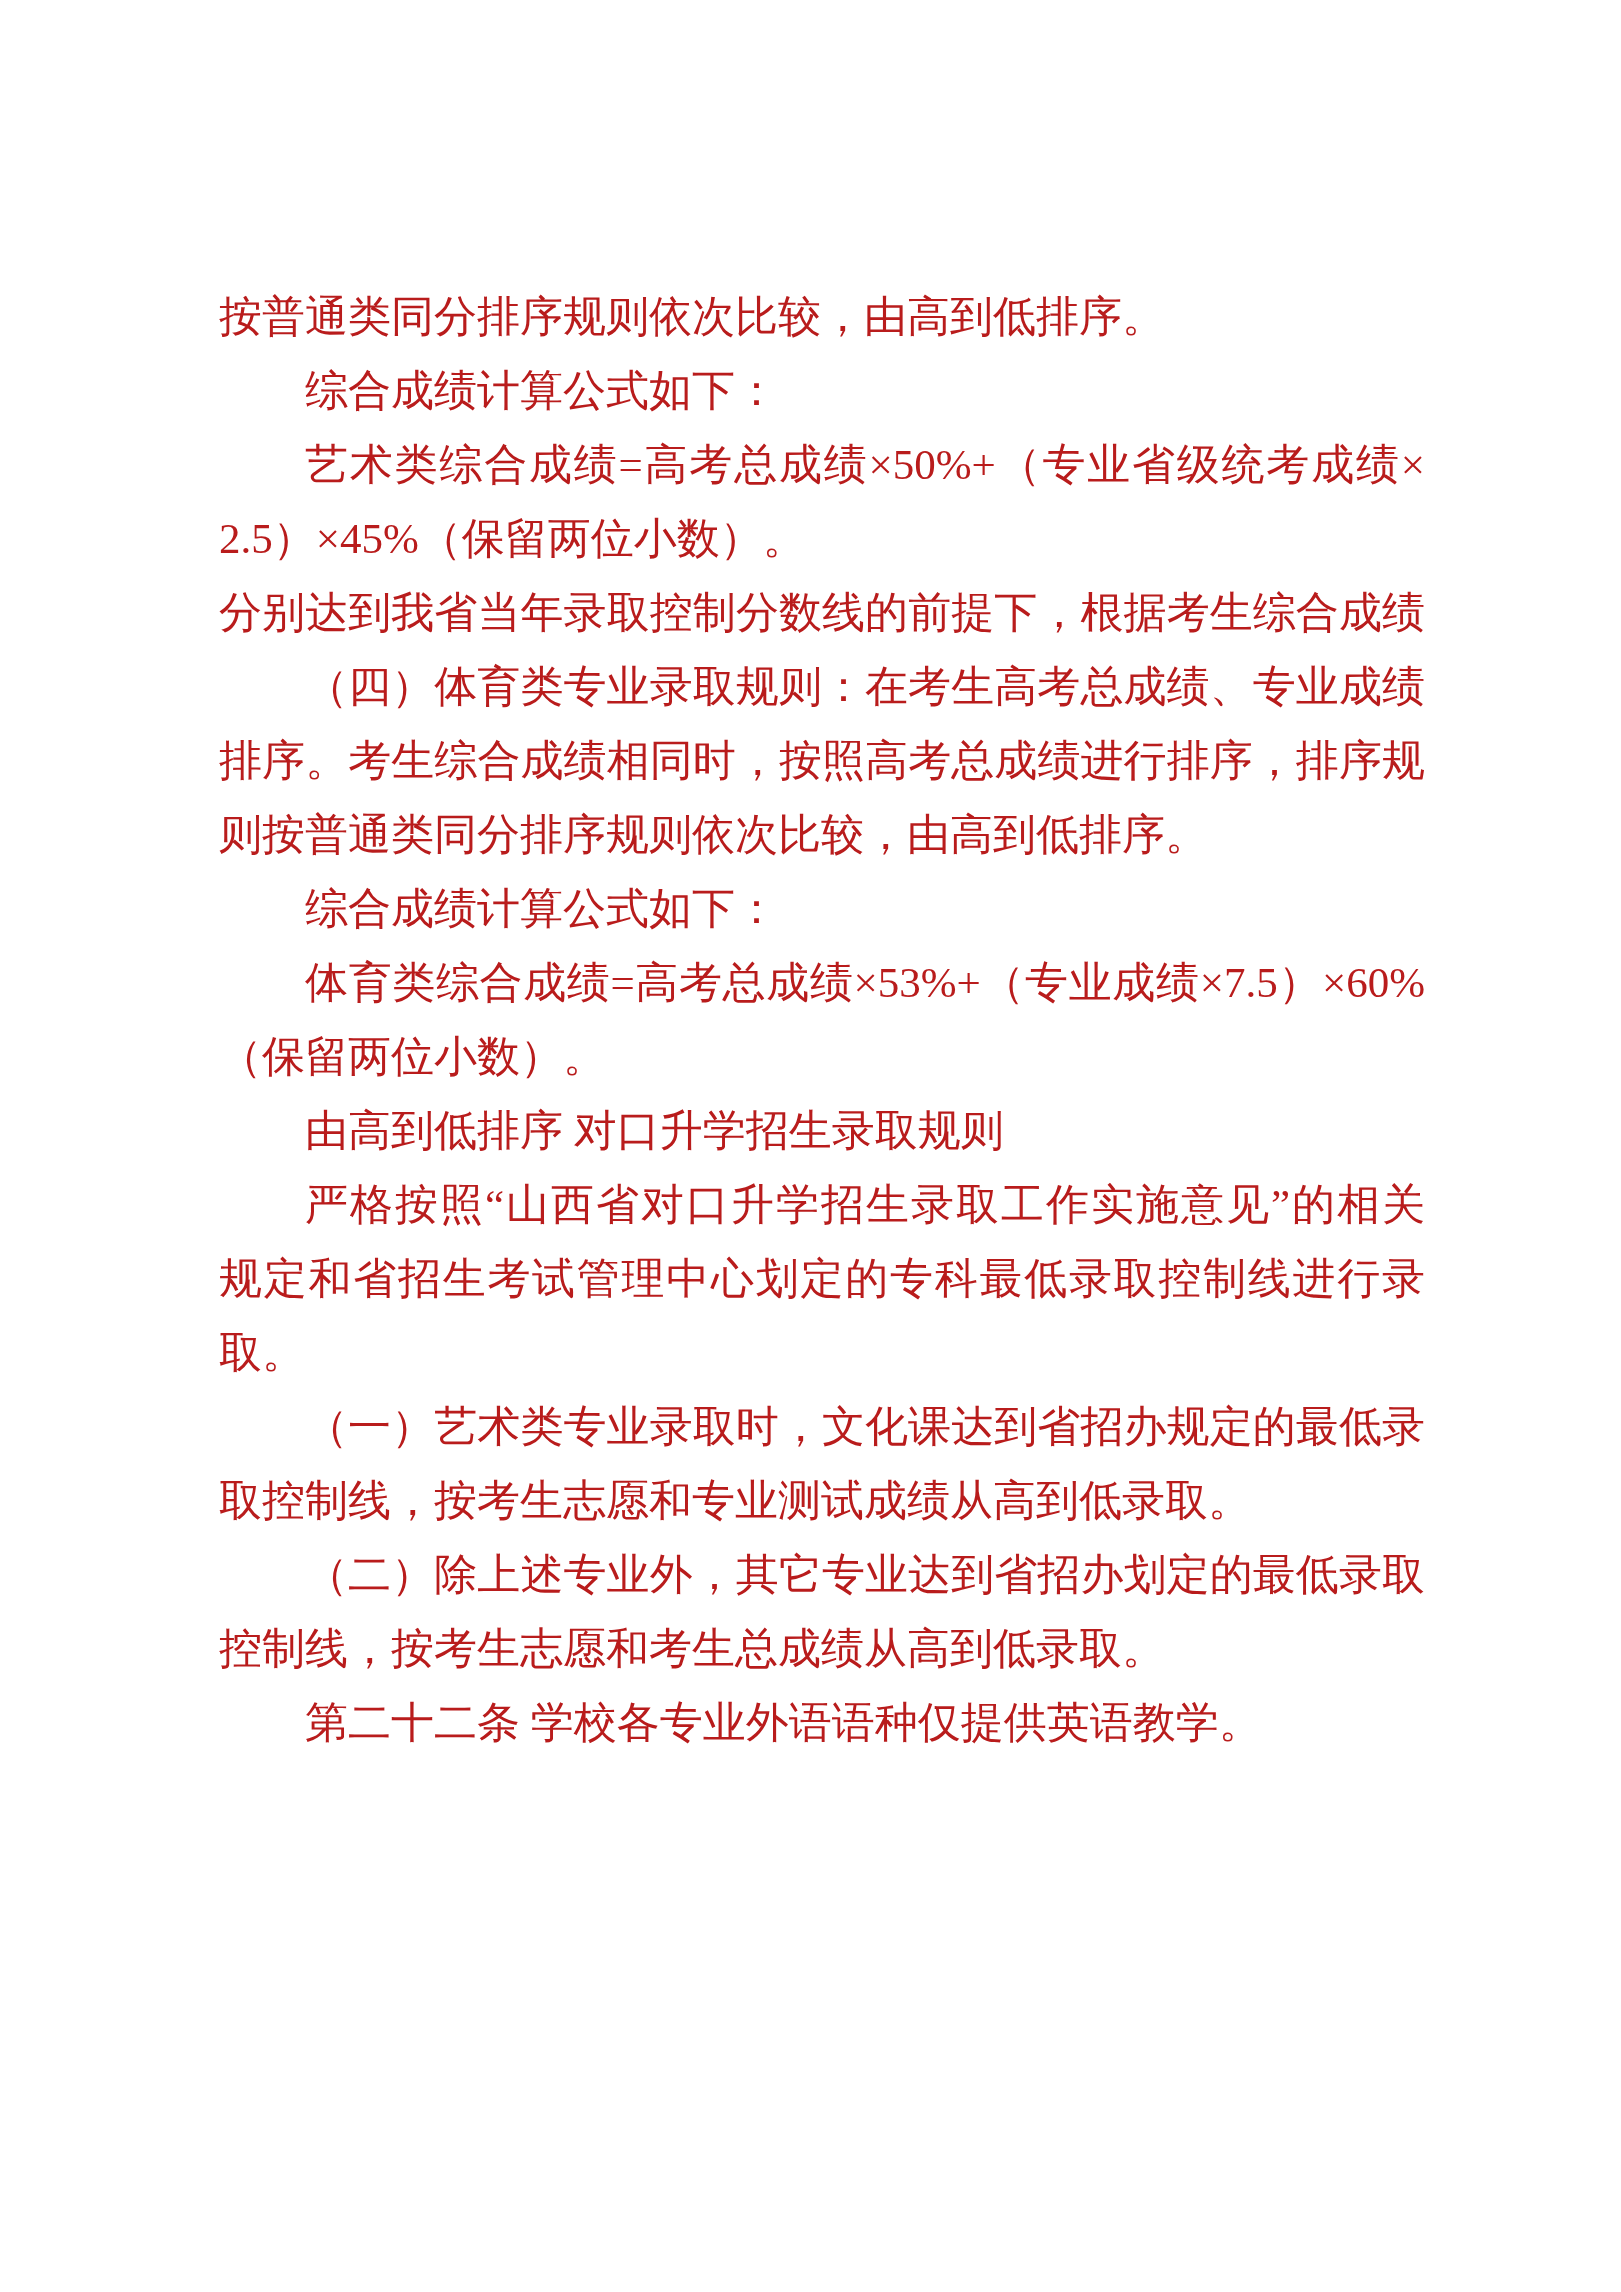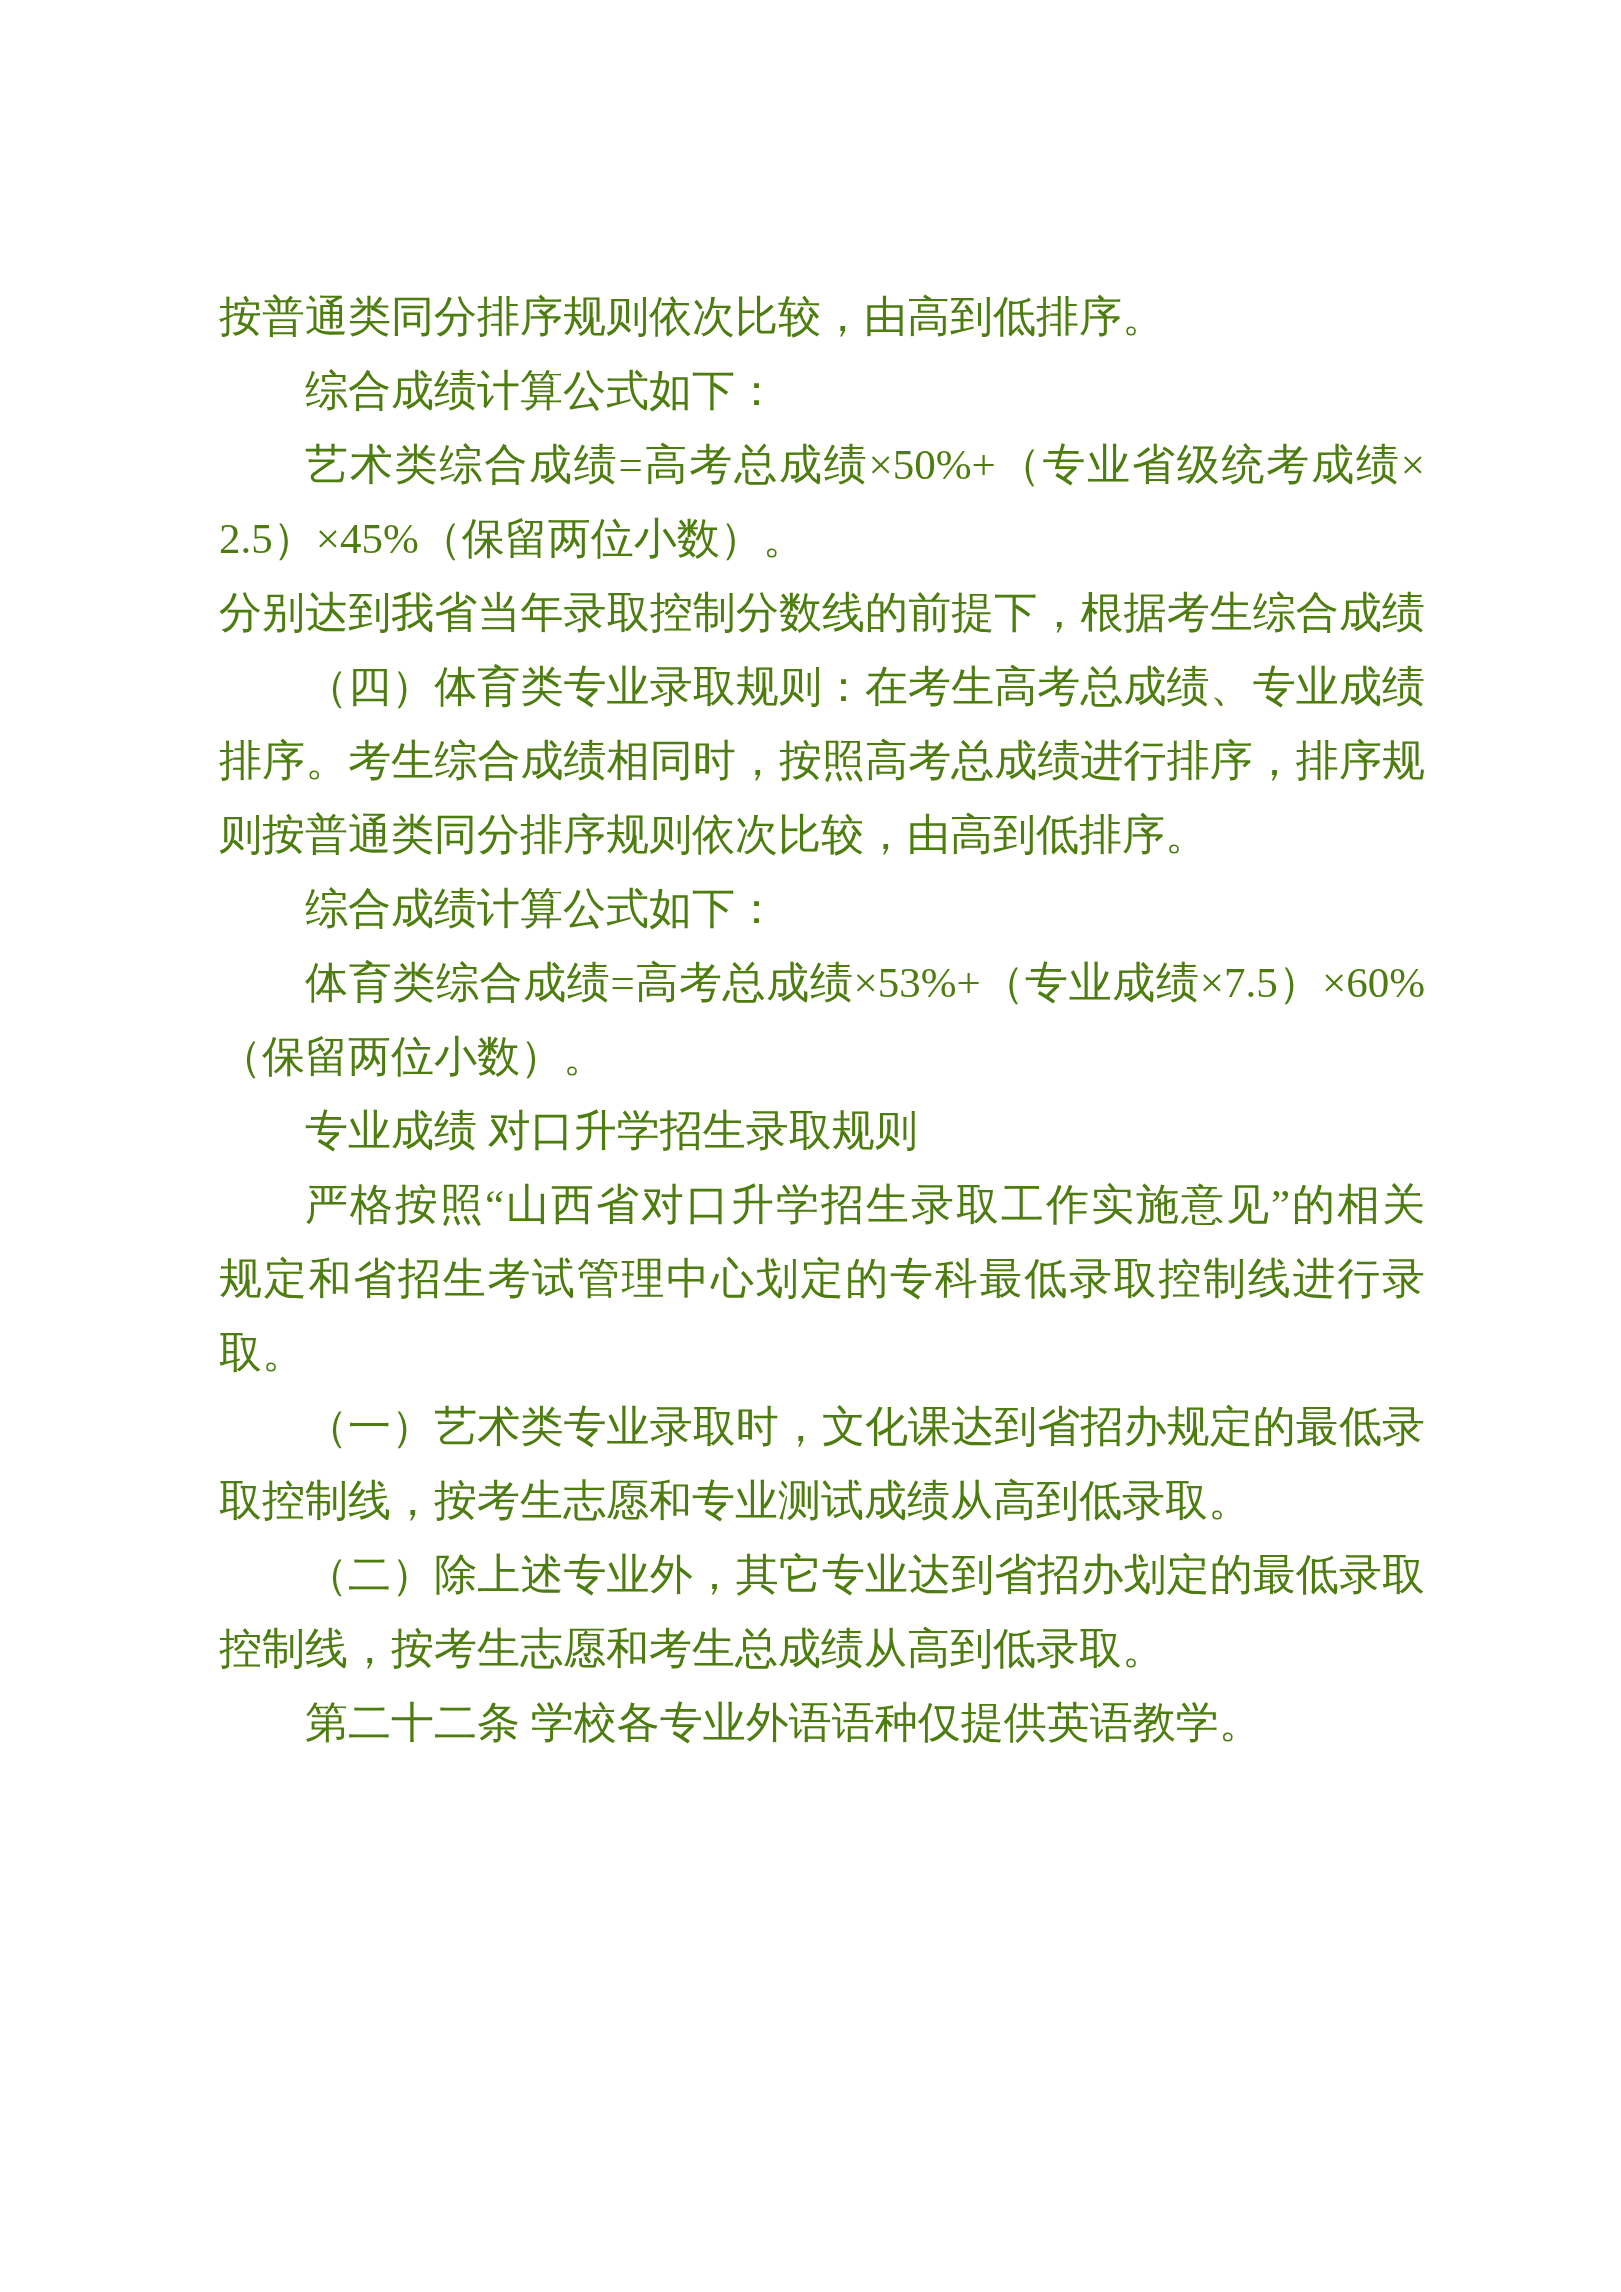--- a/index.html
+++ b/index.html
@@ -13,21 +13,21 @@
     height: 2293px;
     background: #ffffff;
     overflow: hidden;
     font-family: "Liberation Serif", "DejaVu Serif", serif;
   }
   .text-block {
     position: absolute;
     left: 219px;
     top: 280px;
     width: 1206px;
-    color: #4d7c0f;
+    color: #b91c1c;
   }
   .line {
     height: 74px;
     line-height: 74px;
     font-size: 43px;
     white-space: nowrap;
     letter-spacing: 0;
   }
   
   .line.ind {
@@ -50,21 +50,21 @@
     <div class="line ind">综合成绩计算公式如下：</div>
     <div class="line ind just">艺术类综合成绩=高考总成绩×50%+（专业省级统考成绩×</div>
     <div class="line">2.5）×45%（保留两位小数）。</div>
     <div class="line just">分别达到我省当年录取控制分数线的前提下，根据考生综合成绩</div>
     <div class="line ind just">（四）体育类专业录取规则：在考生高考总成绩、专业成绩</div>
     <div class="line just">排序。考生综合成绩相同时，按照高考总成绩进行排序，排序规</div>
     <div class="line">则按普通类同分排序规则依次比较，由高到低排序。</div>
     <div class="line ind">综合成绩计算公式如下：</div>
     <div class="line ind just">体育类综合成绩=高考总成绩×53%+（专业成绩×7.5）×60%</div>
     <div class="line">（保留两位小数）。</div>
-    <div class="line ind">专业成绩 对口升学招生录取规则</div>
+    <div class="line ind">由高到低排序 对口升学招生录取规则</div>
     <div class="line ind just">严格按照“山西省对口升学招生录取工作实施意见”的相关</div>
     <div class="line just">规定和省招生考试管理中心划定的专科最低录取控制线进行录</div>
     <div class="line">取。</div>
     <div class="line ind just">（一）艺术类专业录取时，文化课达到省招办规定的最低录</div>
     <div class="line">取控制线，按考生志愿和专业测试成绩从高到低录取。</div>
     <div class="line ind just">（二）除上述专业外，其它专业达到省招办划定的最低录取</div>
     <div class="line">控制线，按考生志愿和考生总成绩从高到低录取。</div>
     <div class="line ind">第二十二条 学校各专业外语语种仅提供英语教学。</div>
   </div>
 </div>

